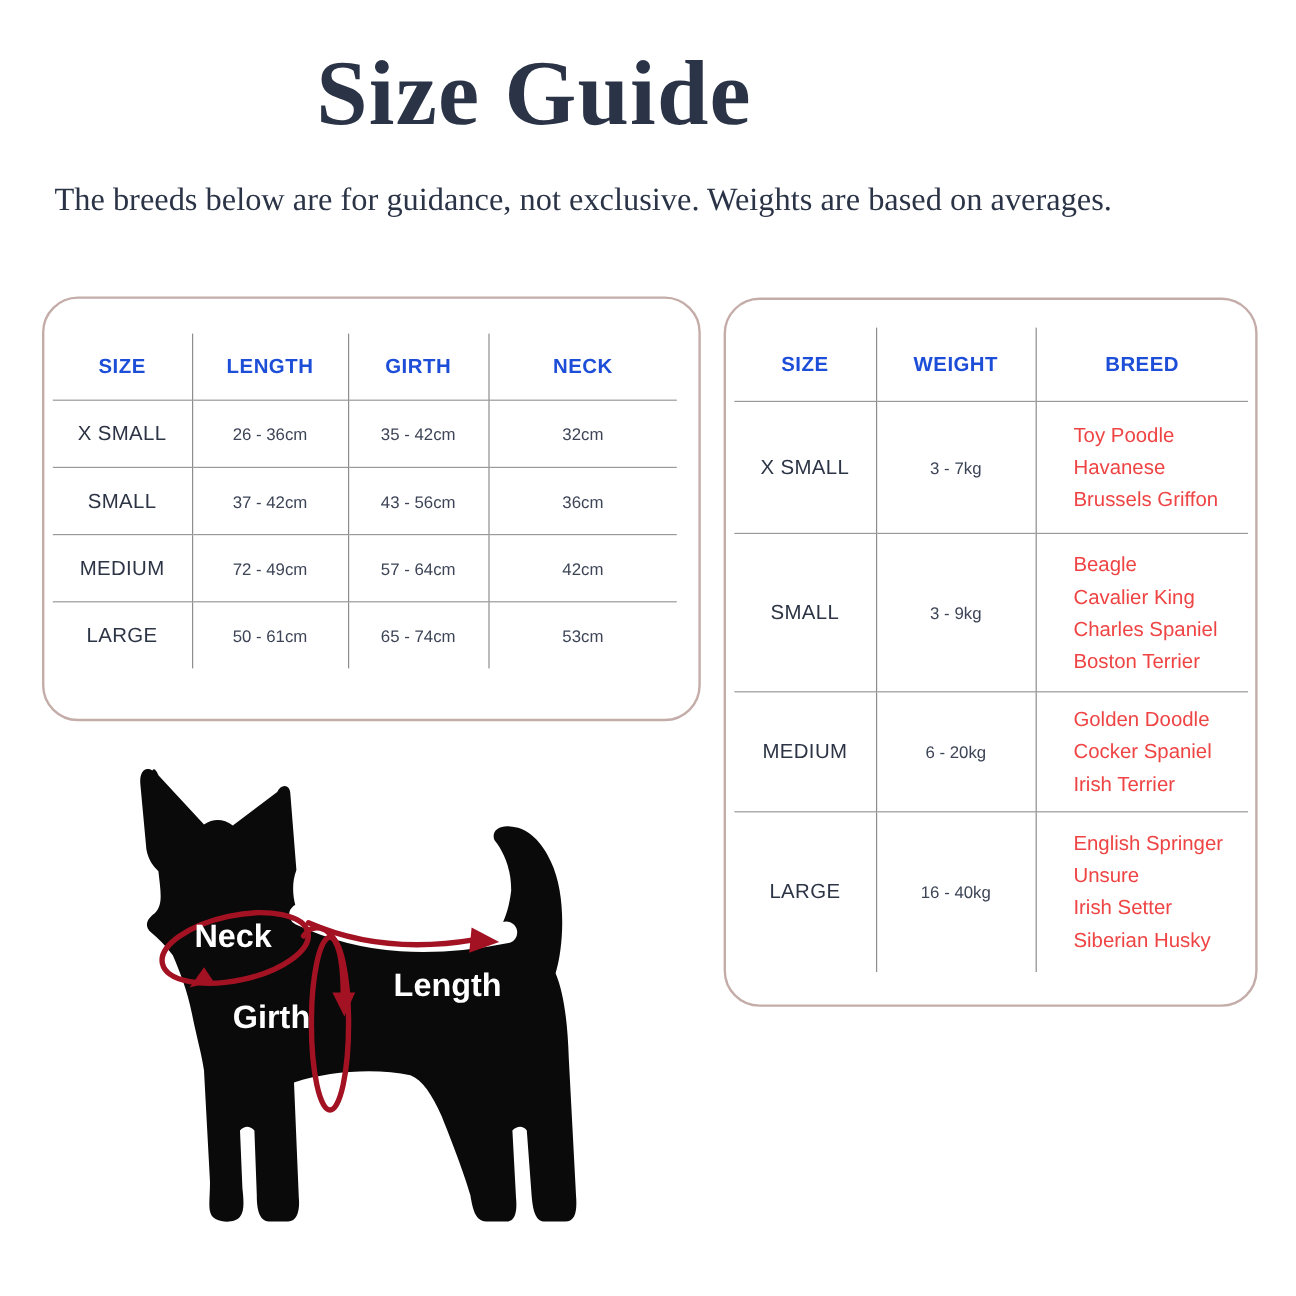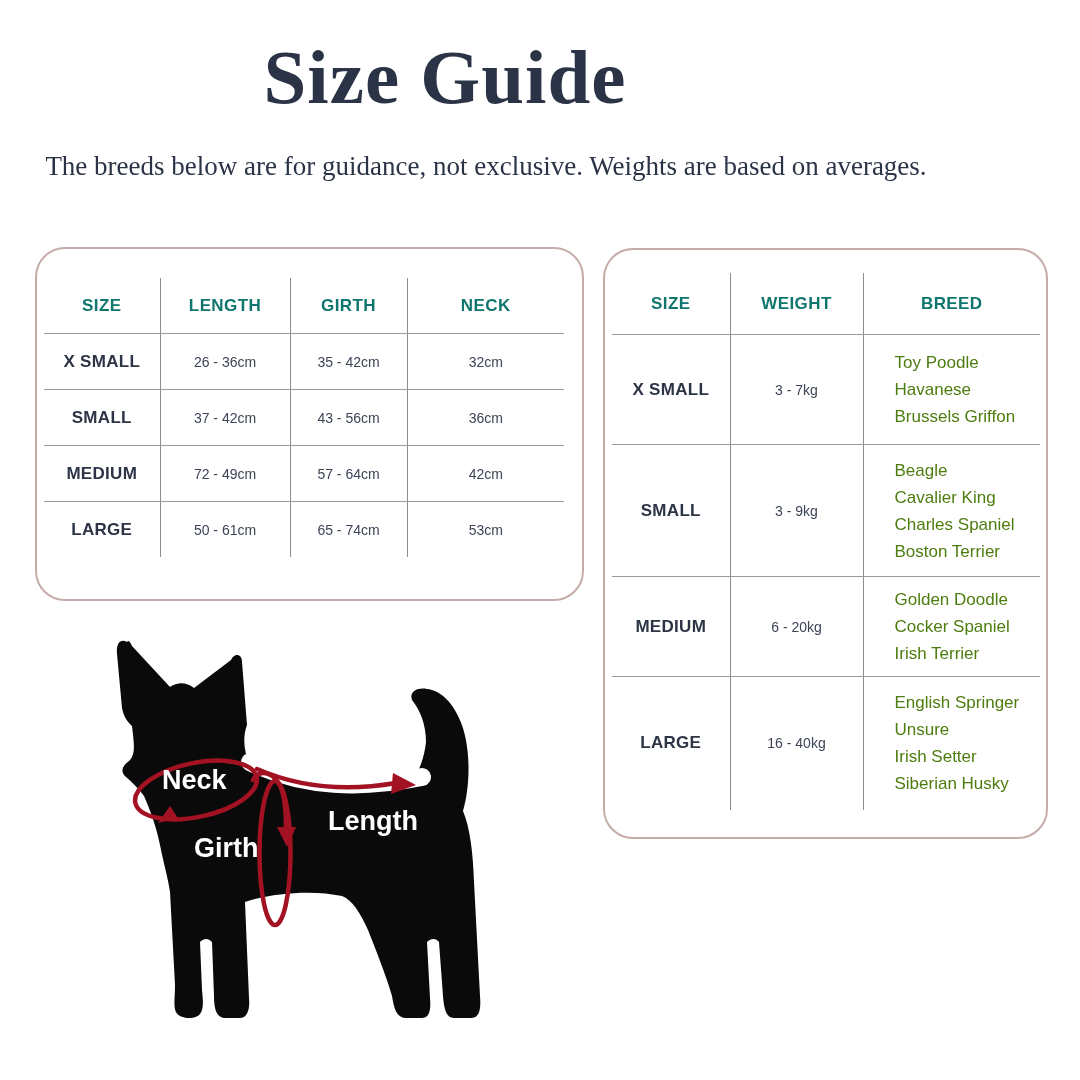--- a/index.html
+++ b/index.html
@@ -19,37 +19,37 @@
   .subtitle span{display:block;}
   .card{
     position:absolute;background:#ffffff;border:2px solid #c4ada9;border-radius:30px;
     box-sizing:border-box;
   }
   .card-measurements{left:35px;top:247px;width:549px;height:354px;}
   .card-breeds{left:603px;top:248px;width:445px;height:591px;}
   table{border-collapse:collapse;table-layout:fixed;}
   th,td{padding:0;text-align:center;vertical-align:middle;}
   th{
-    font-size:17px;font-weight:700;color:#0f766e;letter-spacing:.4px;
+    font-size:17px;font-weight:700;color:#1d4ed8;letter-spacing:.4px;
   }
   td{font-size:14px;color:#3c4456;}
-  td.size-col{font-size:17px;font-weight:700;color:#2c3445;letter-spacing:.3px;}
+  td.size-col{font-size:17px;font-weight:400;color:#2c3445;letter-spacing:.3px;}
   
   .grid th:not(:last-child), .grid td:not(:last-child){border-right:1.5px solid #8d8d8d;}
   
   .grid thead th{border-bottom:1.5px solid #9a9a9a;}
   .grid tbody tr:not(:last-child) td{border-bottom:1.5px solid #9a9a9a;}
   .t-measure{margin:29px 0 0 7px;width:520px;}
   .t-measure th{height:55px;}
   .t-measure td{height:55px;}
   .t-breeds{margin:23px 0 0 7px;width:428px;}
   .t-breeds th{height:61px;}
   td.breed-col{
     text-align:left;padding-left:31px;font-size:17px;line-height:27px;
-    white-space:pre-line;color:#4d7c0f;
+    white-space:pre-line;color:#ef4444;
   }
   .dog-figure{position:absolute;left:90px;top:630px;width:440px;height:430px;margin:0;}
   .dog-figure svg{display:block;width:440px;height:430px;}
   .diagram-label{
     font-family:"Liberation Sans",sans-serif;font-weight:700;font-size:27px;fill:#ffffff;
   }
 </style>
 </head>
 <body>
 

